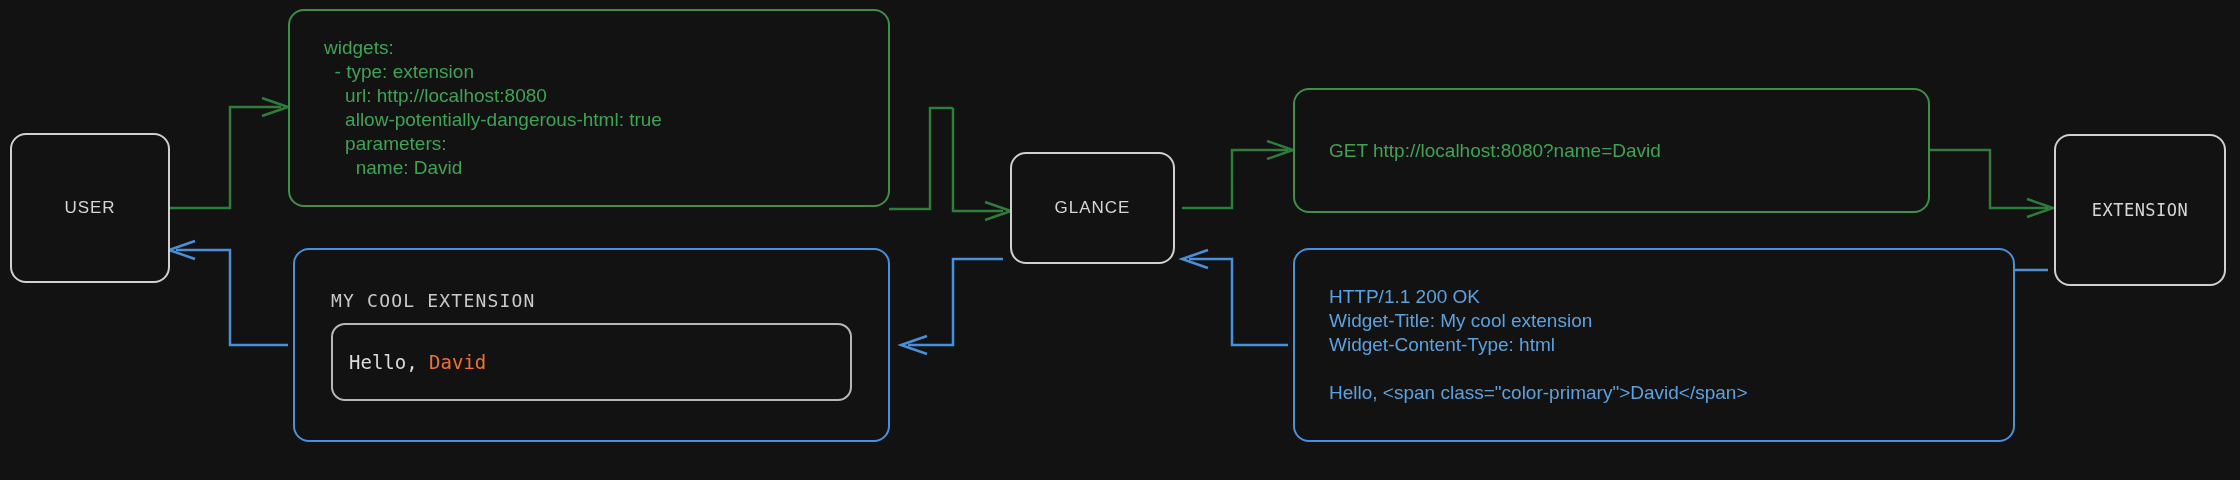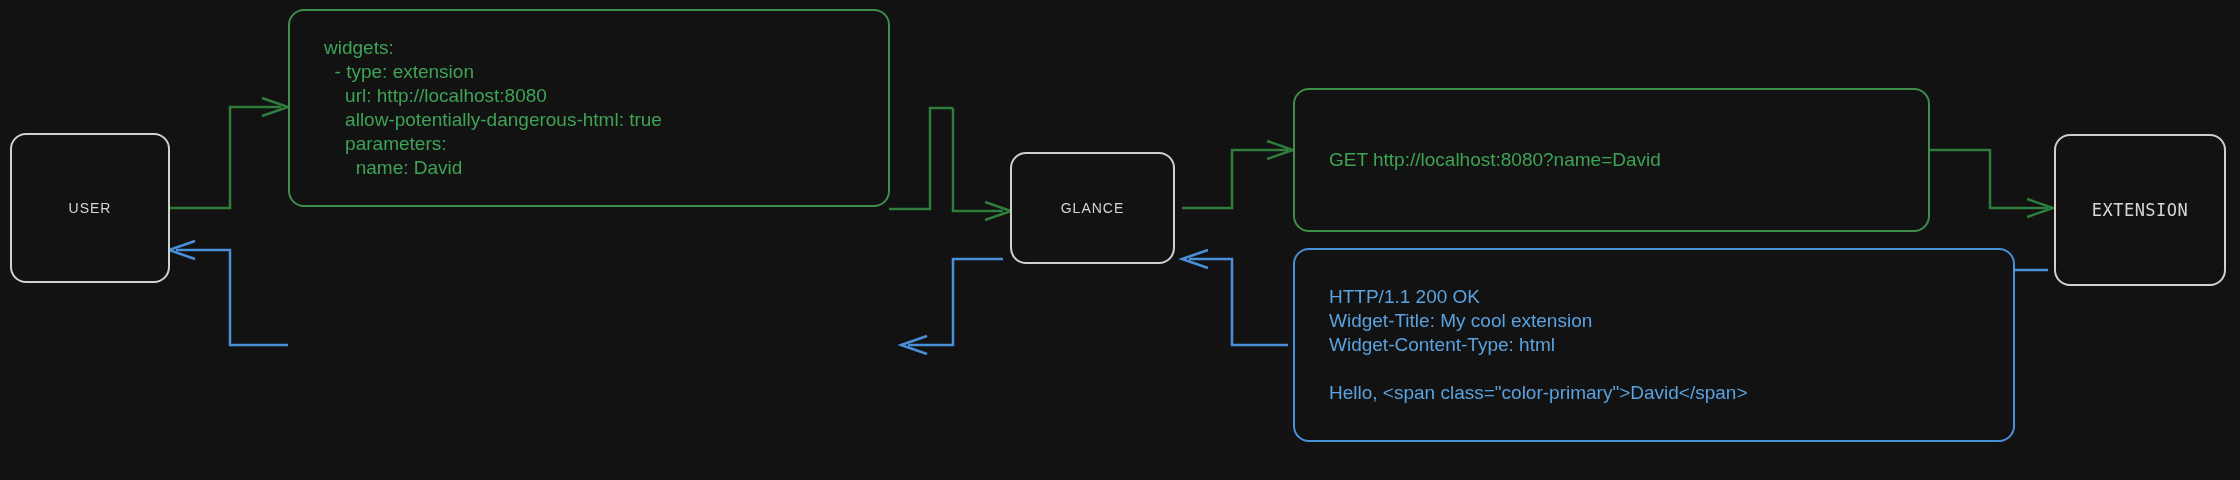--- a/index.html
+++ b/index.html
@@ -32,21 +32,21 @@
     justify-content: center;
     box-sizing: border-box;
   }
   .node-label {
     color: #d6d6d6;
     font-size: 17px;
     letter-spacing: 0.5px;
   }
   .node-label.sans {
     font-family: "Liberation Sans", sans-serif;
-    font-size: 14px;
+    font-size: 17px;
     letter-spacing: 1px;
   }
   .node-label.mono {
     font-family: "DejaVu Sans Mono", monospace;
     font-size: 17px;
     letter-spacing: 0.5px;
   }
   .code-box {
     position: absolute;
     border-radius: 16px;
@@ -144,26 +144,32 @@
 
   <div class="code-box green" style="left:288px; top:9px; width:602px; height:198px;">
     <pre class="code-text green pad-left" style="margin:0;">widgets:
   - type: extension
     url: http://localhost:8080
     allow-potentially-dangerous-html: true
     parameters:
       name: David</pre>
   </div>
 
-  <div class="code-box green" style="left:1293px; top:88px; width:637px; height:144px;">
+  <div class="code-box green" style="left:1293px; top:88px; width:637px; height:125px;">
     <pre class="code-text green pad-left" style="margin:0;">GET http://localhost:8080?name=David</pre>
   </div>
 
   <div class="code-box blue" style="left:1293px; top:248px; width:722px; height:194px;">
     <pre class="code-text blue pad-left" style="margin:0;">HTTP/1.1 200 OK
 Widget-Title: My cool extension
 Widget-Content-Type: html
 
 Hello, &lt;span class="color-primary"&gt;David&lt;/span&gt;</pre>
   </div>
 
+  <div class="code-box blue" style="left:293px; top:248px; width:597px; height:194px;">
+    <div class="widget-title">MY COOL EXTENSION</div>
+    <div class="widget-body">
+      <div class="widget-body-text"><span>Hello, </span><span class="accent-name">David</span></div>
+    </div>
+  </div>
 
 </div>
 
 </body></html>

